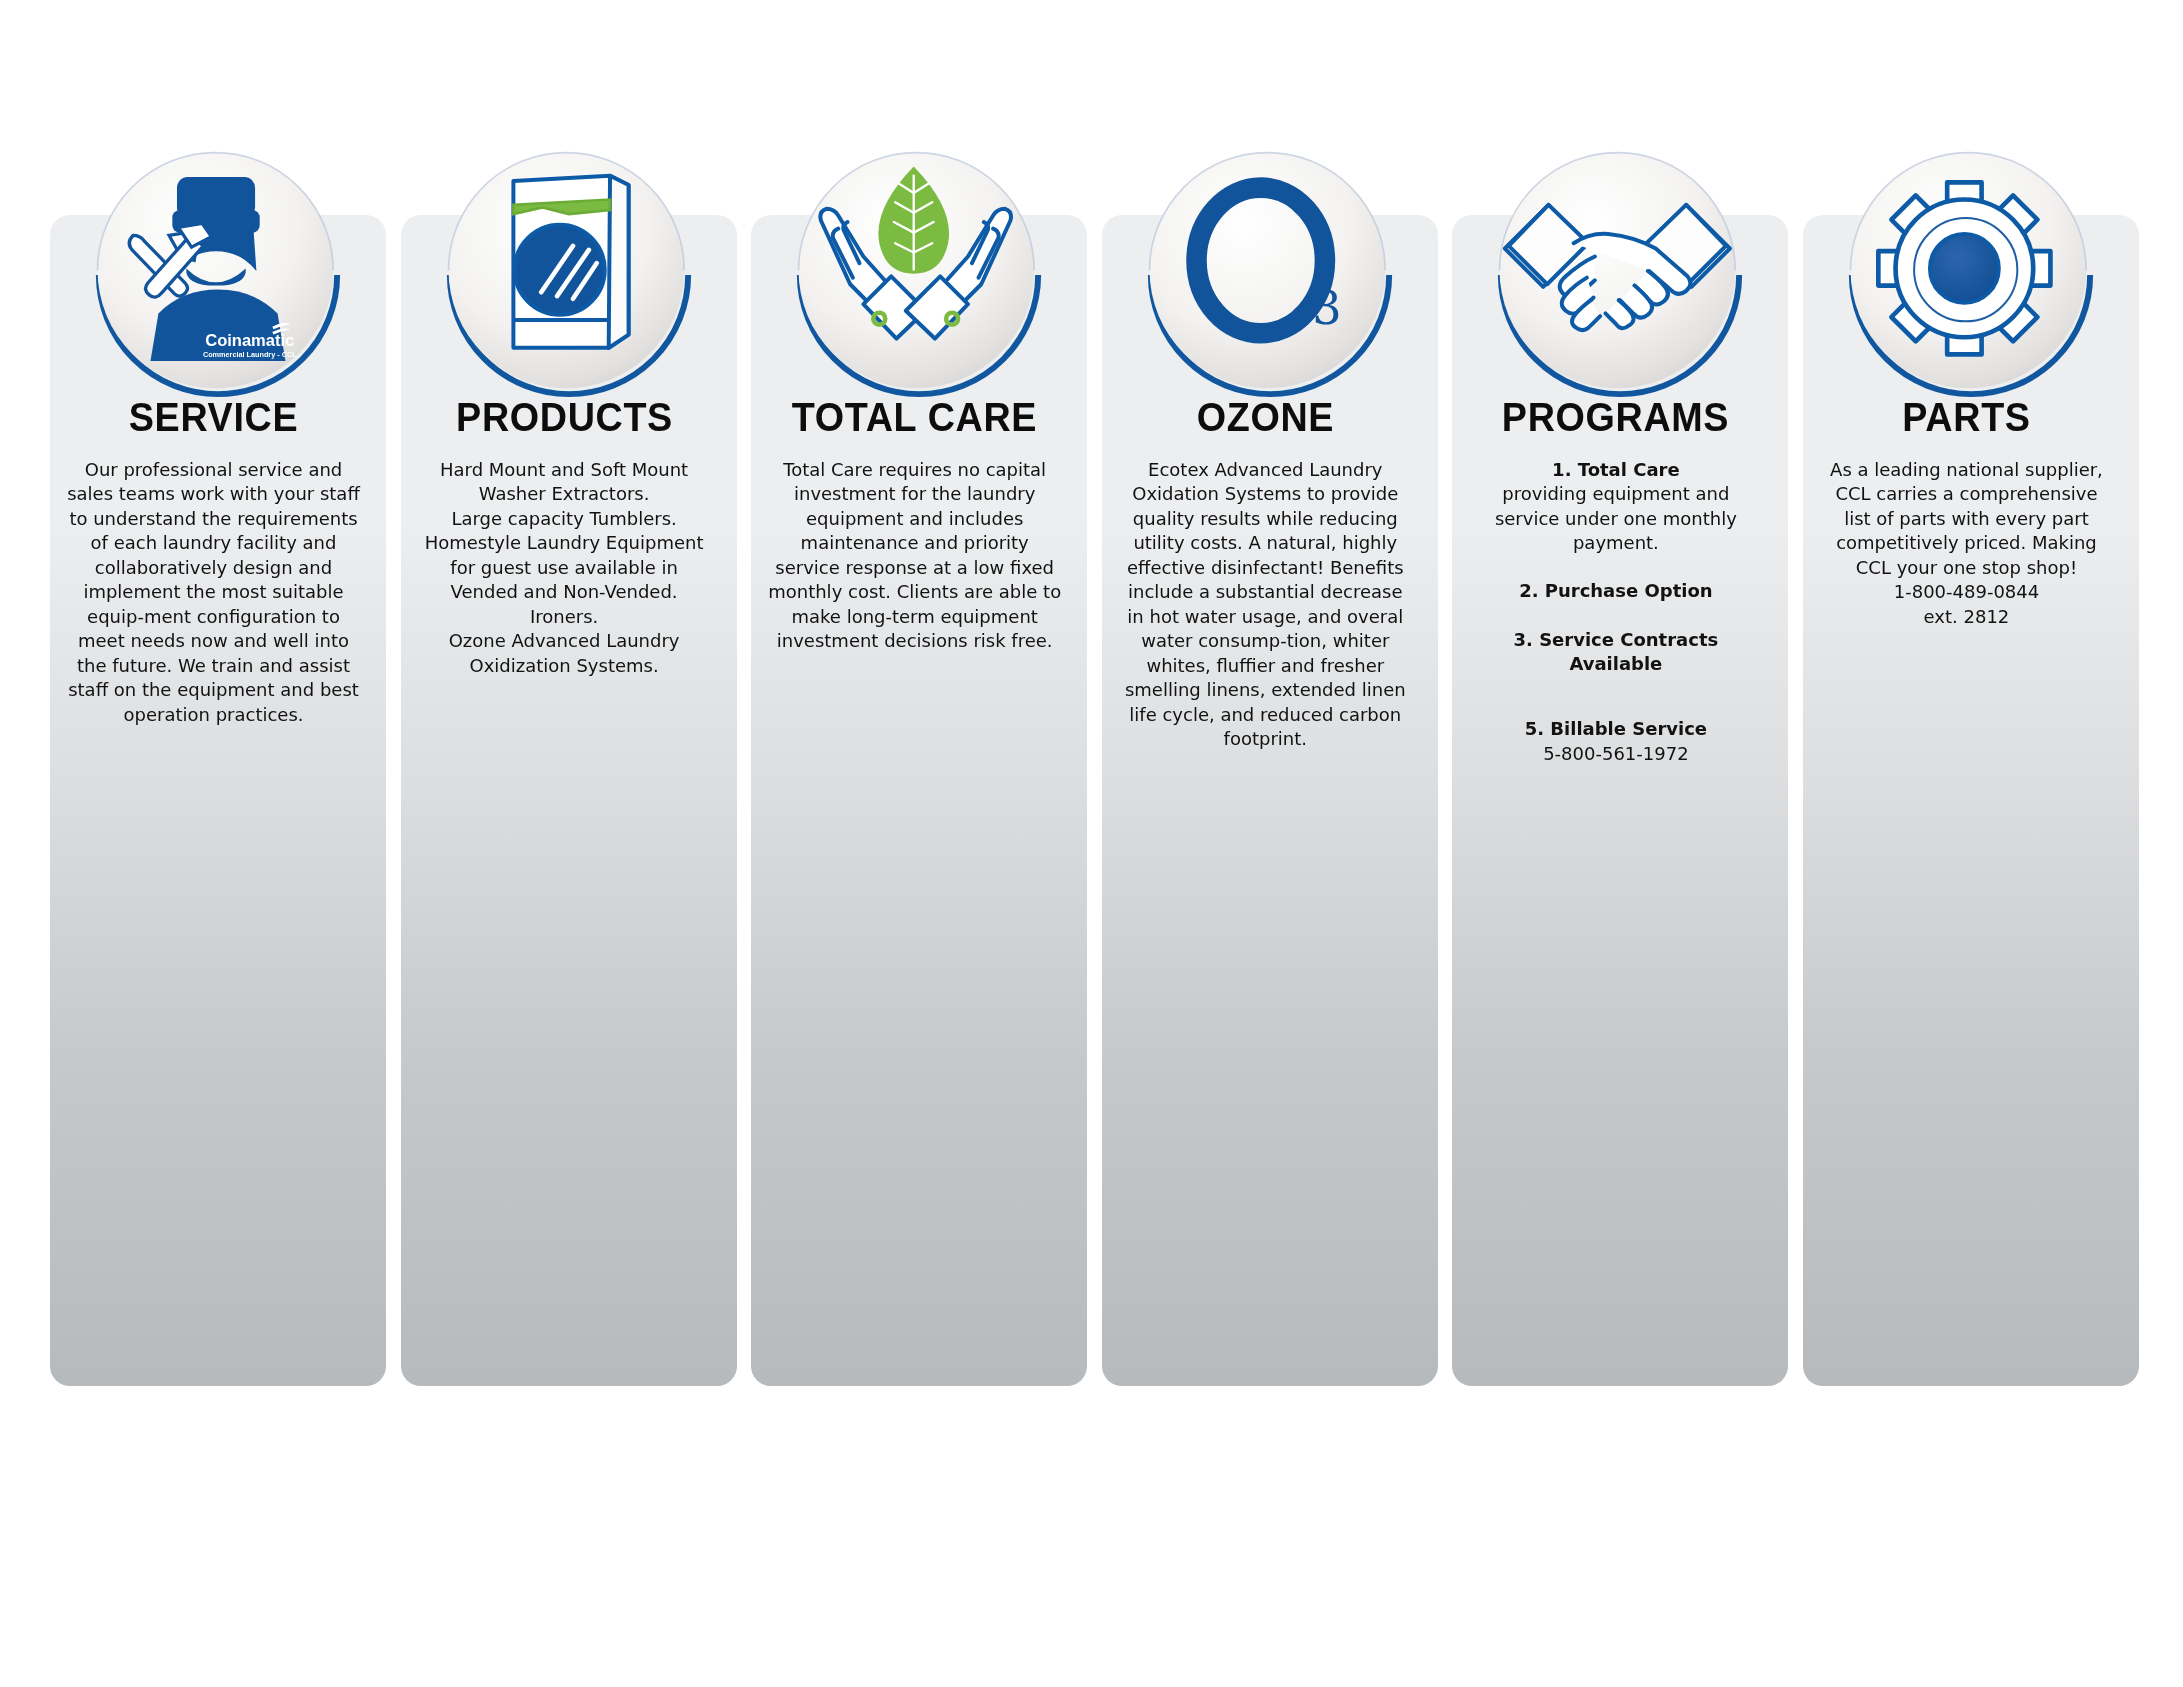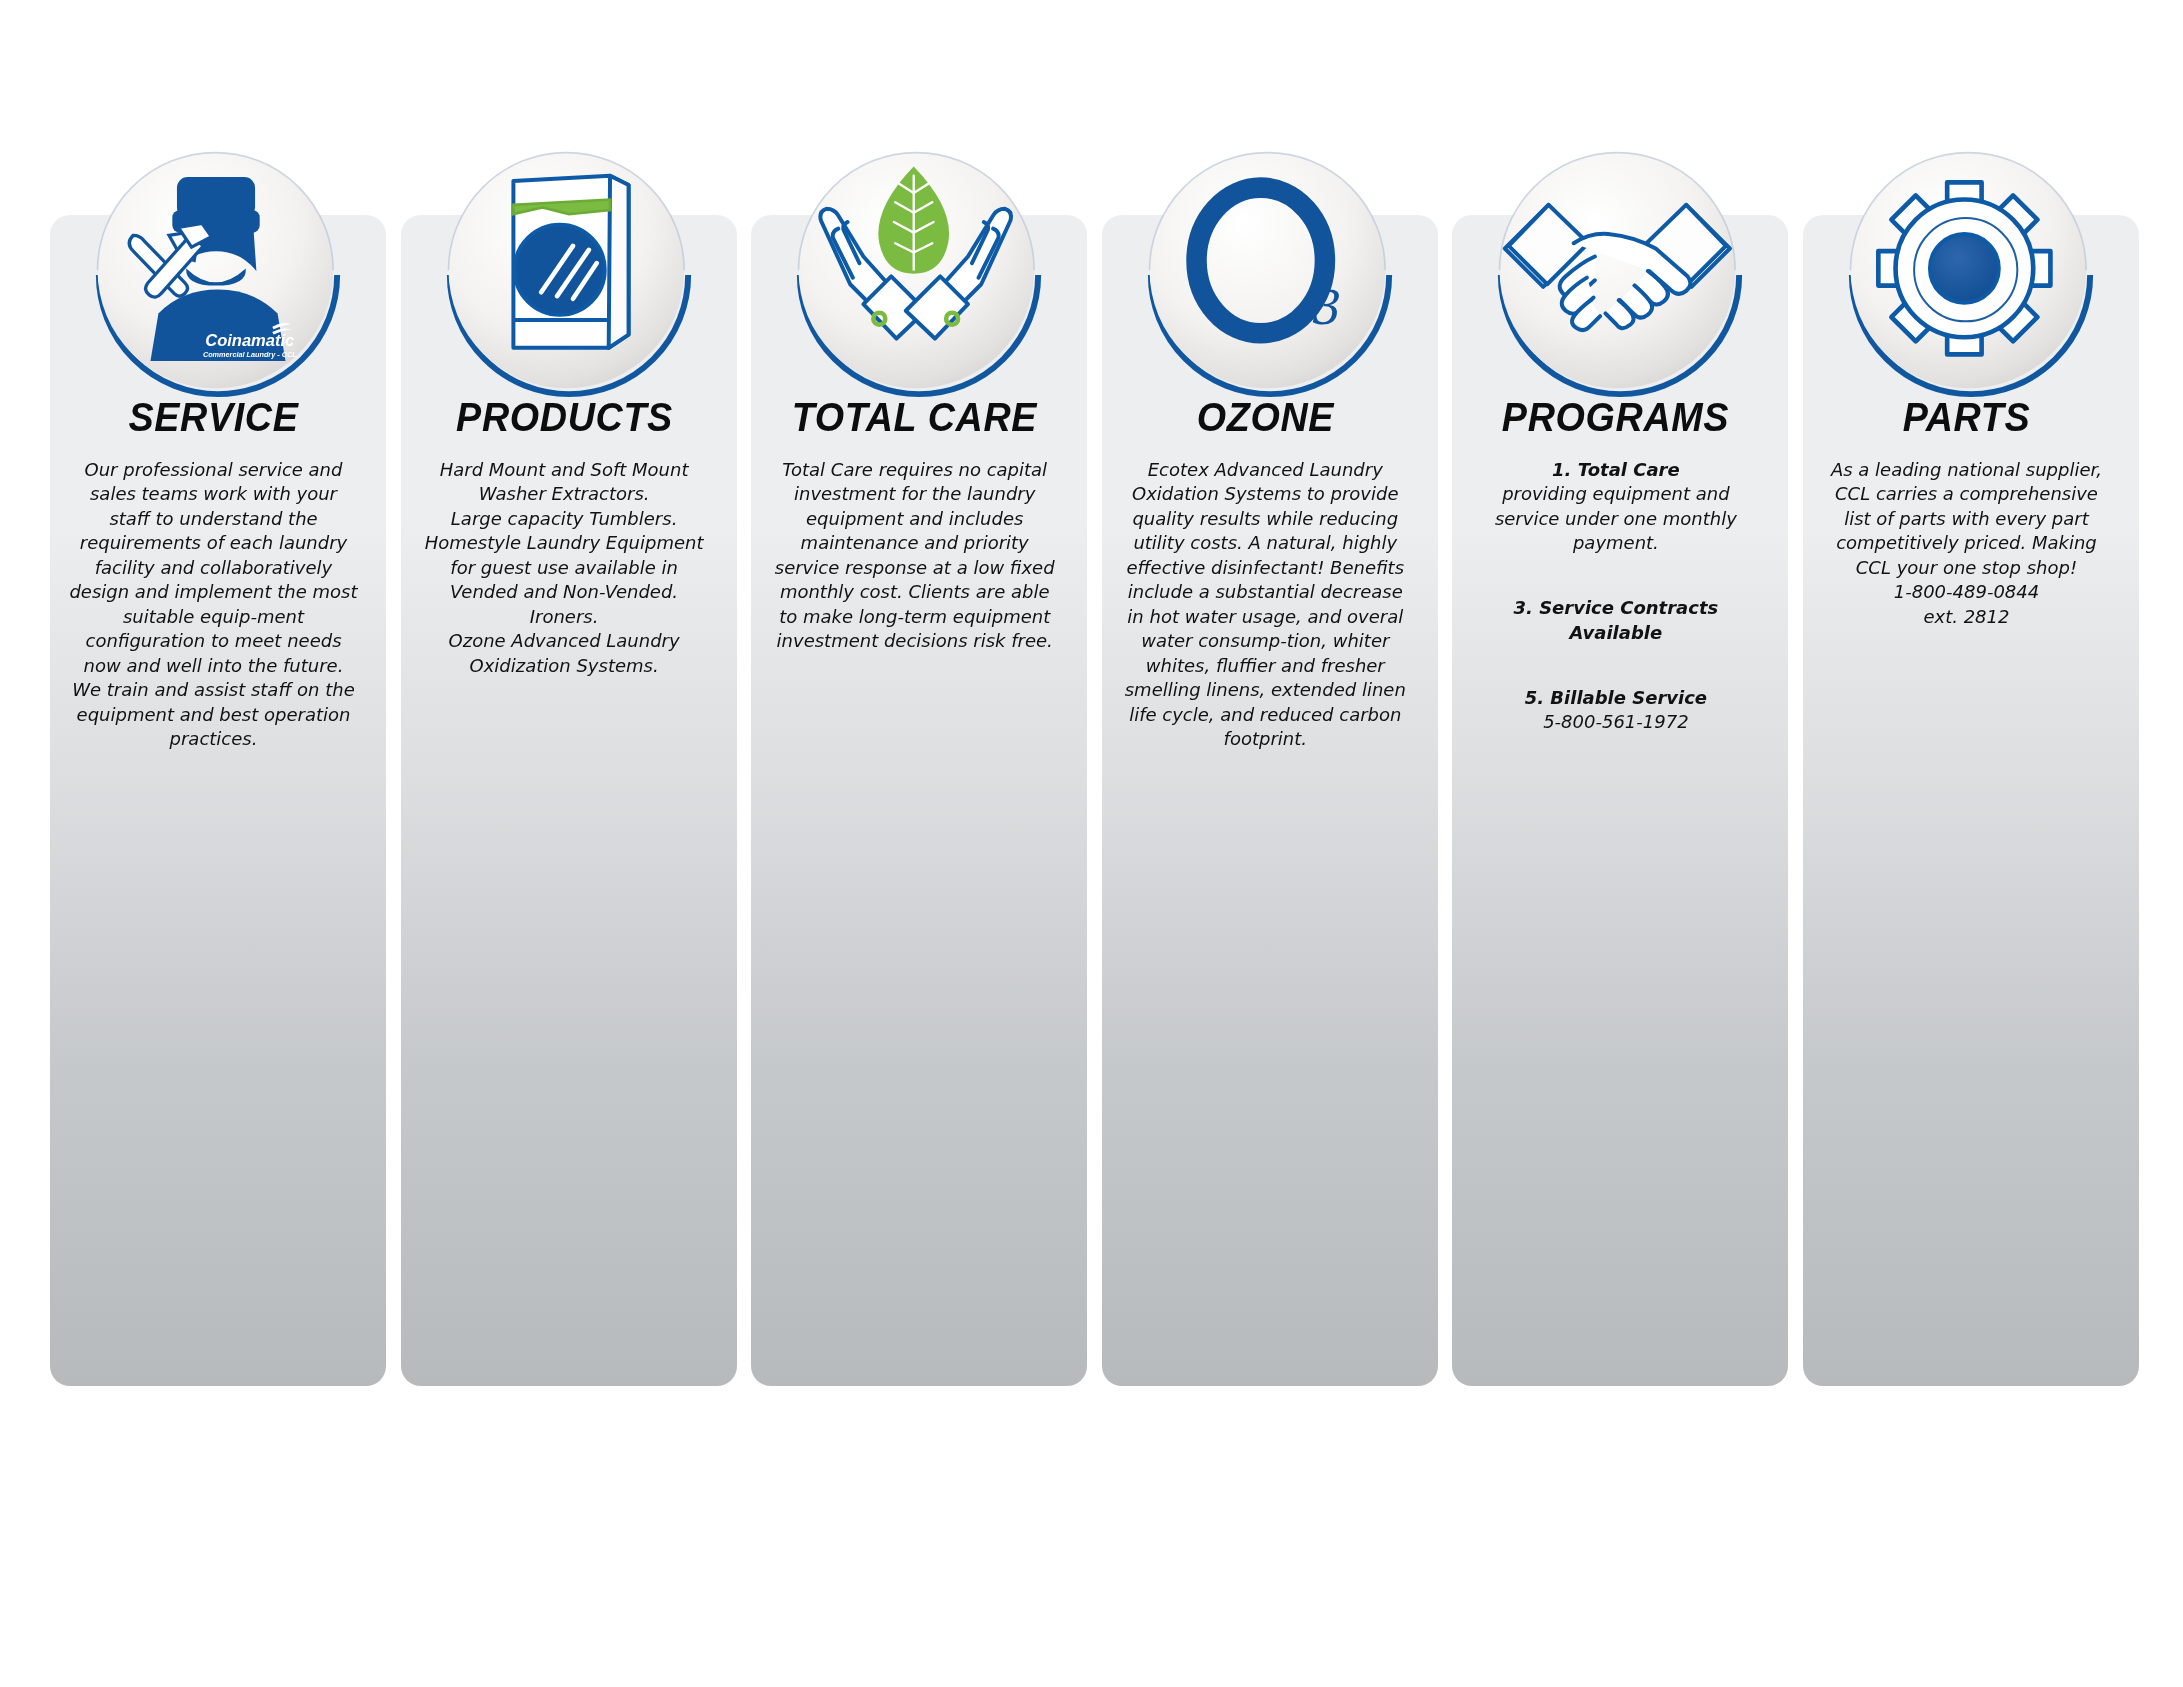--- a/index.html
+++ b/index.html
@@ -14,21 +14,20 @@
     width:2183px;height:1687px;
     background:#ffffff;
   }
   .cards{
     position:absolute;
     left:50px; top:136px;
     width:2084px;
     display:flex;
     gap:14.6px;
     align-items:flex-start;
-    font-style:italic;
   }
   .col{
     position:relative;
     width:336px;
     flex:0 0 336px;
   }
   
   .panel{
     position:relative;
     margin-top:79px;              
@@ -277,20 +276,23 @@
         </svg>
       </div>
       <div class="panel">
         <div class="heading">PROGRAMS</div>
         <div class="body">
           <div class="prog-item">
             <div class="t">1. Total Care</div>
             <div class="d">providing equipment and service under one monthly payment.</div>
           </div>
           <div class="gap"></div>
+          <div class="prog-item">
+            <div class="t">2. Purchase Option</div>
+          </div>
           <div class="gap"></div>
           <div class="prog-item">
             <div class="t">3. Service Contracts Available</div>
           </div>
           <div class="gap"></div>
           <div class="gap"></div>
           <div class="prog-item">
             <div class="t">5. Billable Service</div>
             <div class="d">5-800-561-1972</div>
           </div>

